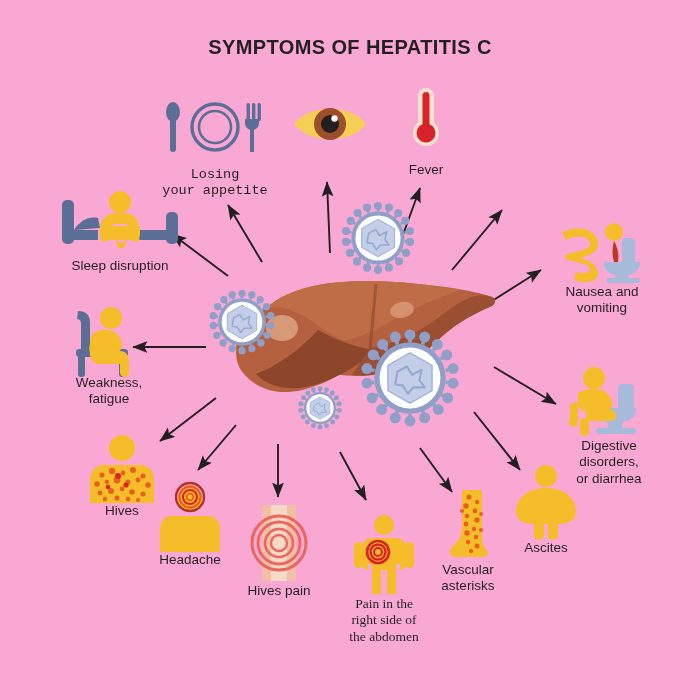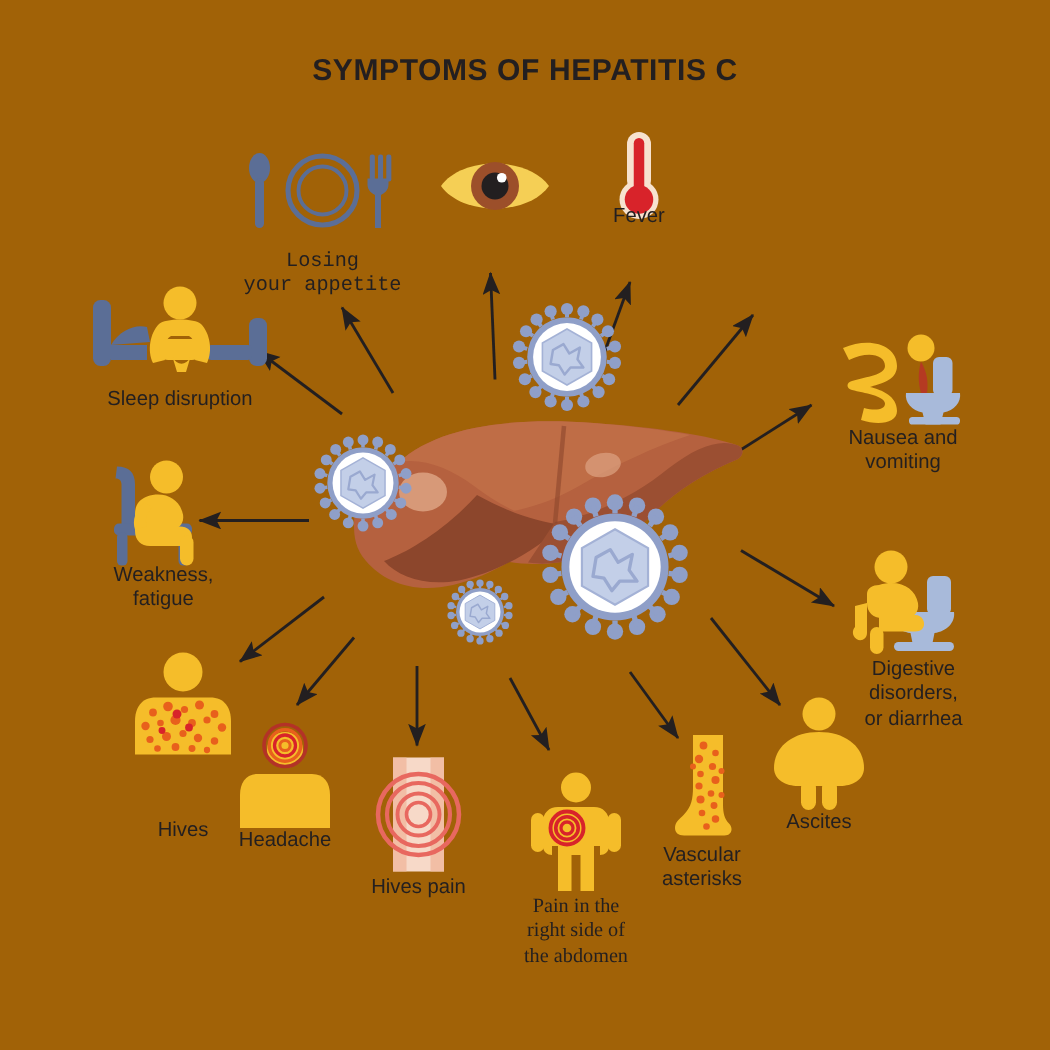--- a/index.html
+++ b/index.html
@@ -1,18 +1,18 @@
 <!DOCTYPE html>
 <html><head>
 <meta charset="utf-8">
 <style>
   html,body{margin:0;padding:0;background:#fff;}
   body{width:700px;height:700px;overflow:hidden;
        font-family:"Liberation Sans","DejaVu Sans",sans-serif;}
-  #root{position:relative;width:700px;height:700px;background:#a16207;}
+  #root{position:relative;width:700px;height:700px;background:#f9a8d4;}
 
   .title{position:absolute;left:0;top:36px;width:700px;text-align:center;
          font-size:20px;font-weight:bold;letter-spacing:.4px;color:#231f20;}
 
   .node{position:absolute;}
   .label{position:absolute;left:50%;transform:translateX(-50%);
          text-align:center;font-size:13.5px;line-height:1.22;color:#231f20;
          white-space:pre-line;width:160px;}
 
   svg{display:block;overflow:visible;}
@@ -282,21 +282,21 @@
     </svg>
   </div>
 
   <div class="node" style="left:404px;top:88px;">
     <svg width="44" height="62" viewBox="0 0 44 62">
       <rect x="14" y="0" width="16" height="40" rx="8" fill="#f7e2cf"></rect>
       <circle cx="22" cy="45" r="13" fill="#f7e2cf"></circle>
       <rect x="18.5" y="4" width="7" height="40" fill="#d8232a" rx="3.5"></rect>
       <circle cx="22" cy="45" r="9.5" fill="#d8232a"></circle>
     </svg>
-    <div class="label" style="top:48px;">Fever</div>
+    <div class="label" style="top:74px;">Fever</div>
   </div>
 
 
   <div class="node" style="left:556px;top:222px;">
     <svg width="92" height="62" viewBox="0 0 92 62">
       <g fill="#f5bd2a">
         <path d="M6 10 C24 2 42 8 42 22 C42 32 30 34 24 36 C32 38 42 42 42 52
                  C42 60 30 62 18 58 L20 50 C28 52 34 51 34 47 C34 42 20 40 12 38
                  C8 37 8 33 12 32 C22 29 34 28 34 22 C34 14 22 12 10 18 Z"></path>
         <circle cx="58" cy="10" r="9"></circle>
@@ -448,21 +448,21 @@
           <circle cx="35" cy="63" r="2.6"></circle>
         <circle cx="46" cy="64" r="2.3"></circle>
           <circle cx="56" cy="65" r="2.1"></circle>
       </g>
       <g fill="#d8232a">
         <circle cx="36" cy="41" r="3"></circle>
           <circle cx="44" cy="50" r="2.6"></circle>
         <circle cx="26" cy="52" r="2.3"></circle>
       </g>
     </svg>
-    <div class="label" style="top:68px;margin-top:42px;">Hives</div>
+    <div class="label" style="top:68px;">Hives</div>
   </div>
 
   <div class="node" style="left:66px;top:305px;">
     <svg width="86" height="72" viewBox="0 0 86 72">
       <g fill="#5b6e96">
         <path d="M12 6 C20 6 24 10 24 18 v28 h-9 V18 c0 -3 -2 -4 -4 -4 z"></path>
         <rect x="10" y="44" width="52" height="8" rx="3.4"></rect>
         <rect x="12" y="50" width="7" height="22" rx="3"></rect>
         <rect x="53" y="50" width="7" height="22" rx="3"></rect>
       </g>

